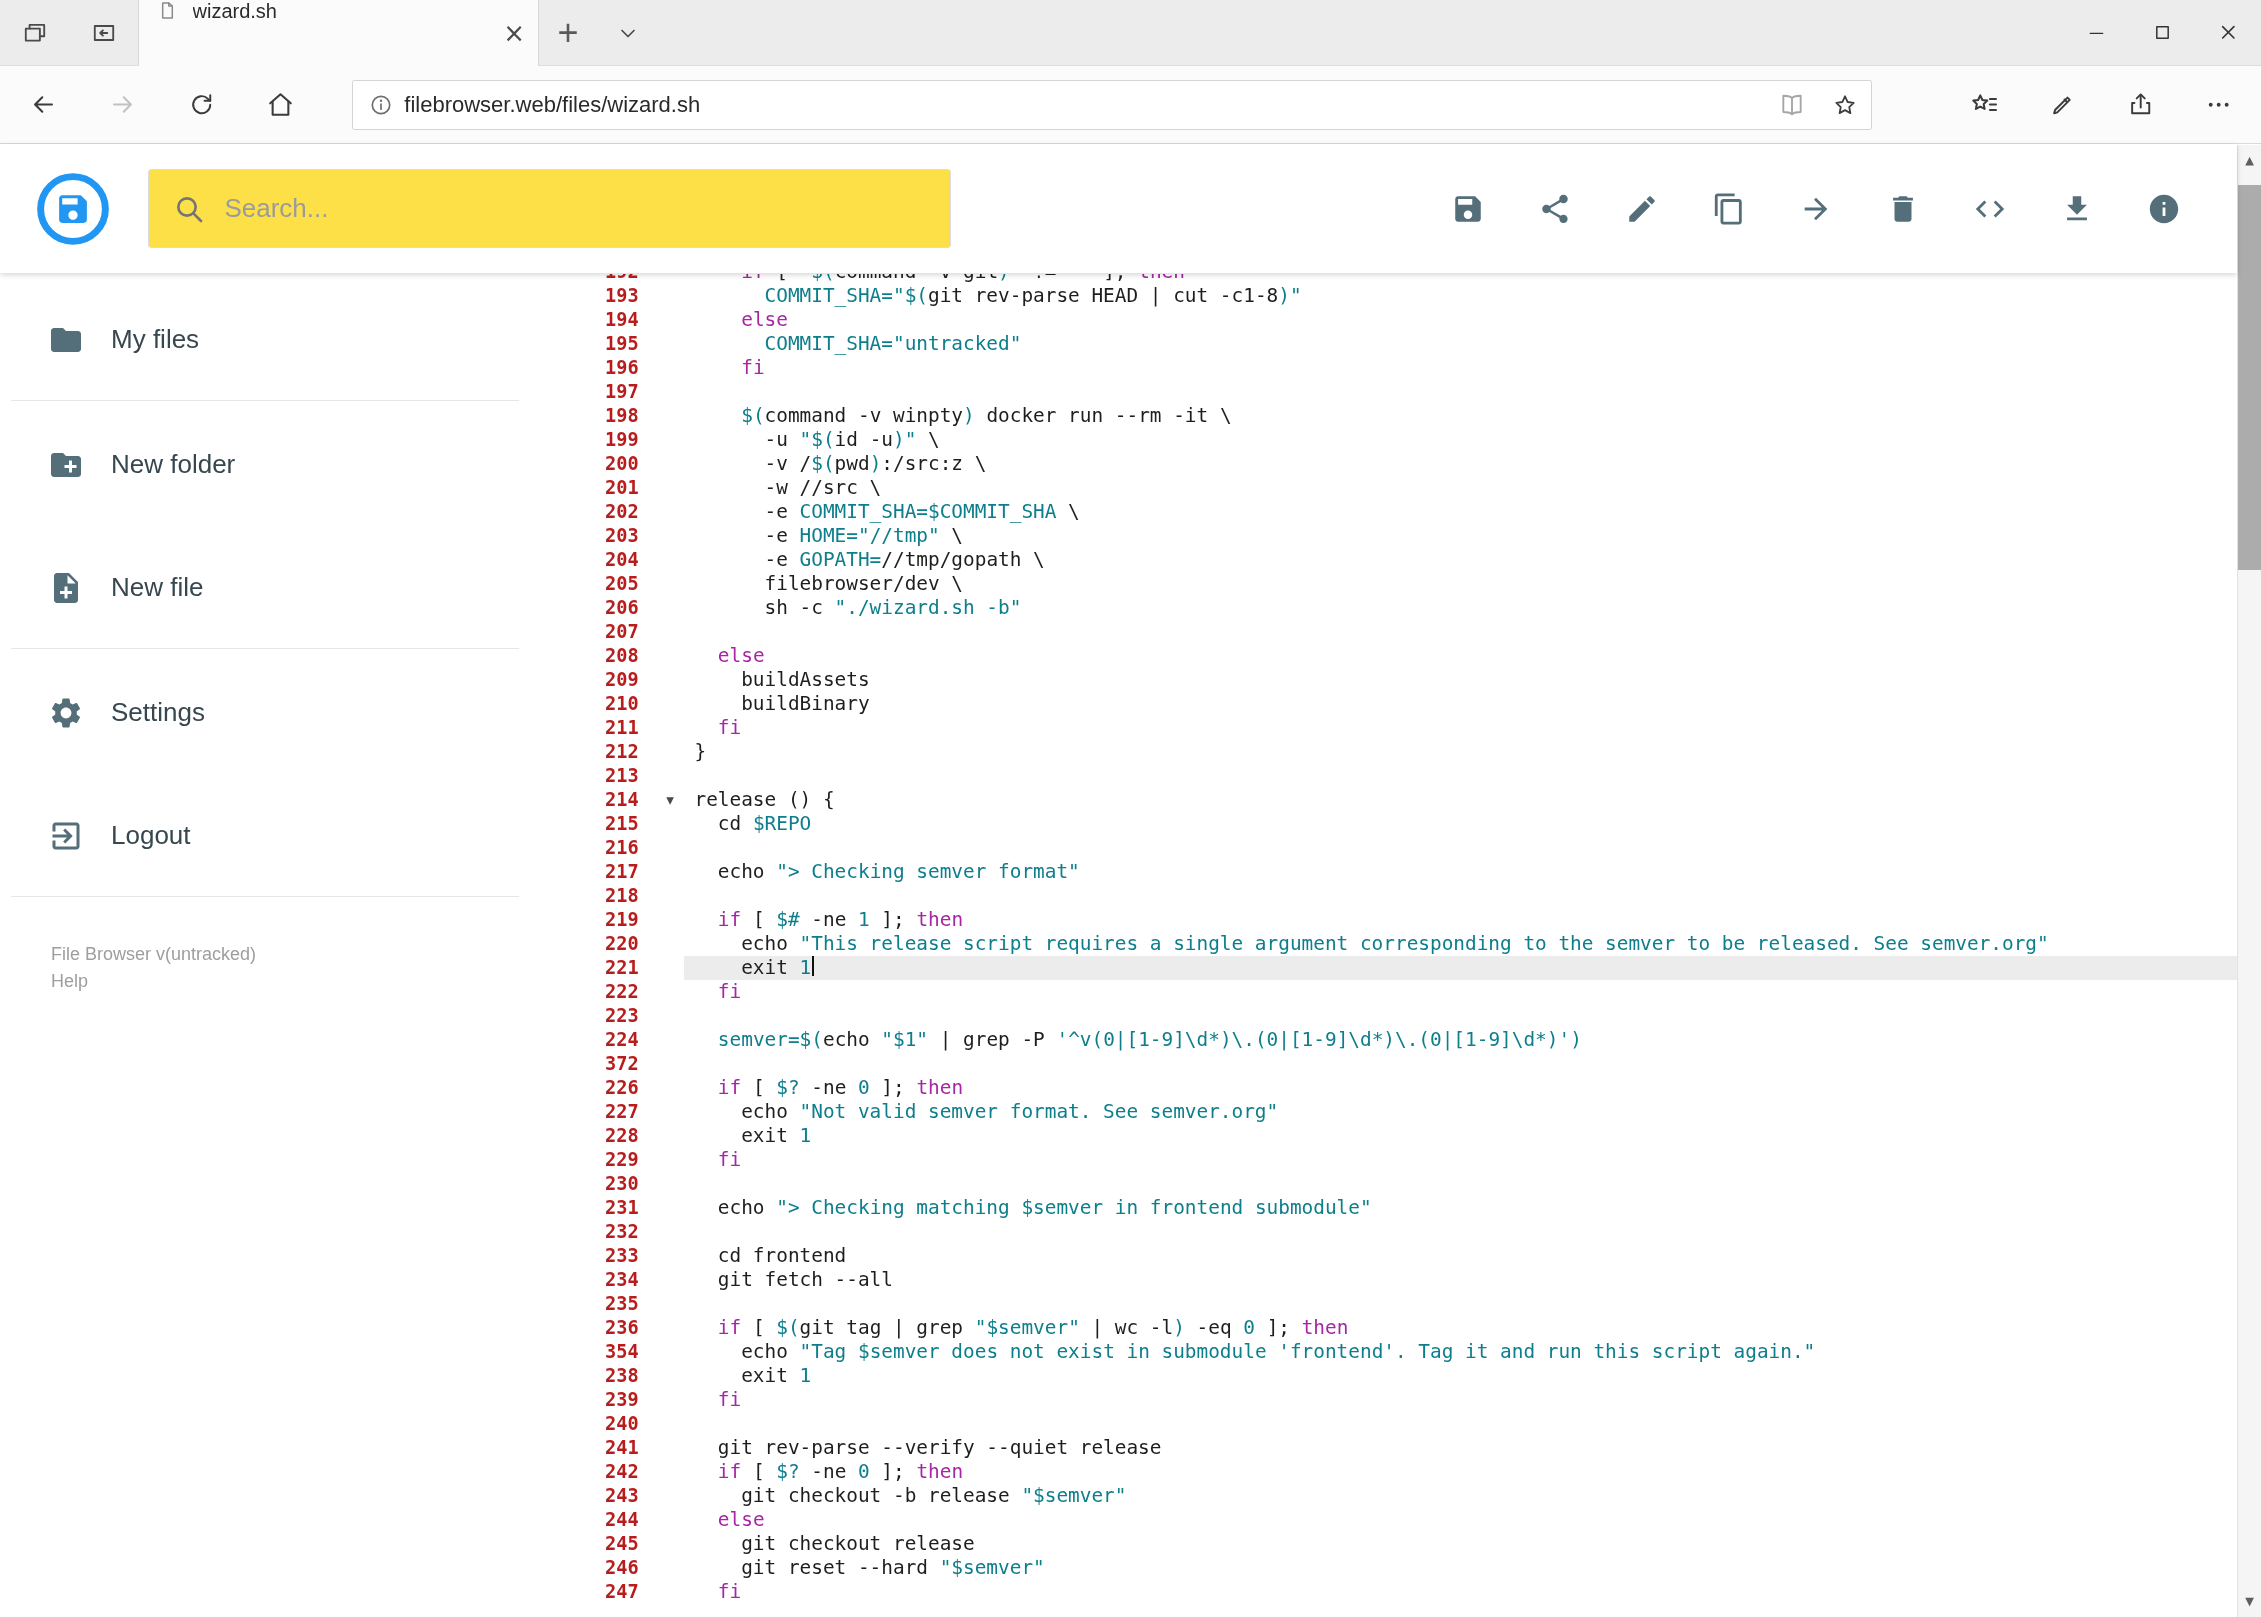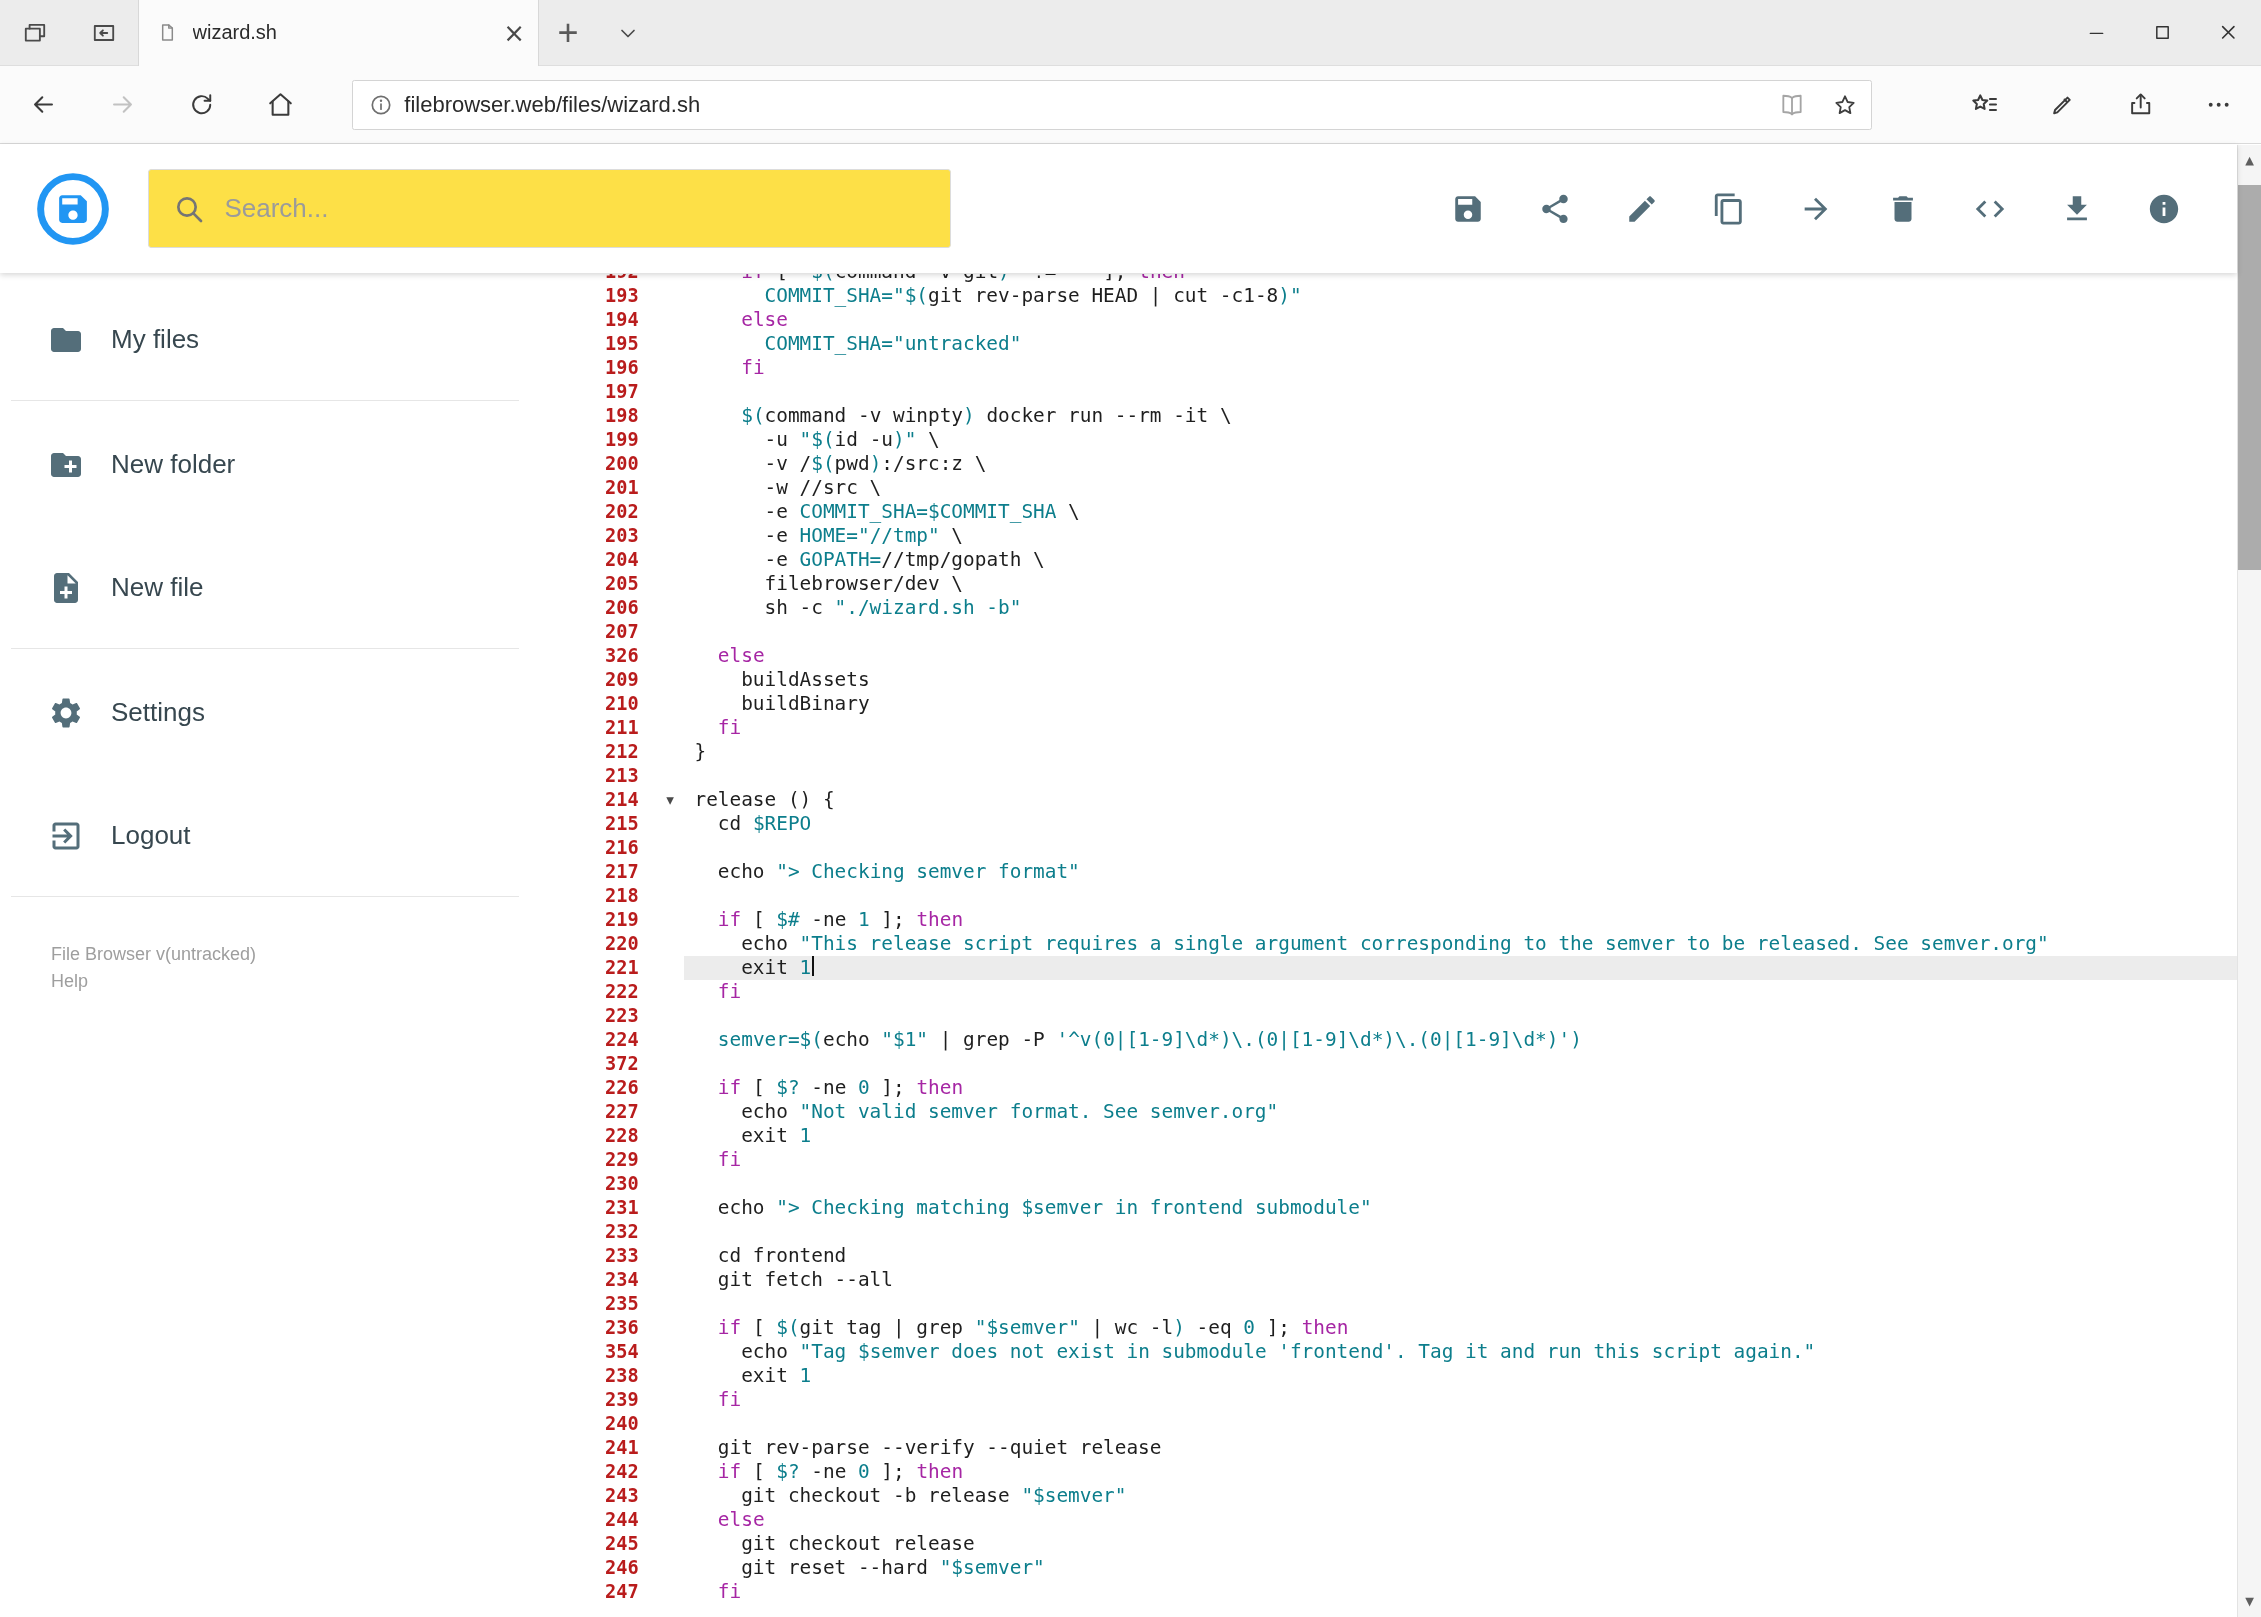--- a/index.html
+++ b/index.html
@@ -5,21 +5,21 @@
   * { margin:0; padding:0; box-sizing:border-box; }
   html,body { width:2261px; height:1617px; overflow:hidden; background:#fff;
     font-family:"Liberation Sans",sans-serif; }
 
   
   .tabbar { height:66px; background:#ececec; border-bottom:0.8px solid #dedede;
     display:flex; align-items:stretch; }
   .chrome-btn { width:69px; border:none; background:transparent; color:#4a4a4a;
     display:flex; align-items:center; justify-content:center; cursor:pointer; }
   .tab { width:401px; background:#fbfbfb; border-left:0.8px solid #d8d8d8; border-right:0.8px solid #d8d8d8;
-    display:flex; align-items:center; padding:0 13px 0 18px; margin-bottom:-0.8px; position:relative; z-index:2; }
+    display:flex; padding:0 13px 0 18px; margin-bottom:-0.8px; position:relative; z-index:2; }
   .tab-title { font-size:20px; color:#2b2b2b; flex:1; margin-left:14.5px; white-space:nowrap; overflow:hidden; }
   .tab-close { font-size:26px; line-height:1; color:#4a4a4a; background:none; border:none; cursor:pointer;
     font-family:"DejaVu Sans",sans-serif; }
   .newtab-btn { width:58px; font-size:36px; font-weight:300; color:#5a5a5a; background:none; border:none; cursor:pointer; }
   .win-controls { margin-left:auto; display:flex; }
   .win-btn { width:66px; display:flex; align-items:center; justify-content:center;
     background:none; border:none; color:#333; cursor:pointer; }
 
   .navbar { height:78px; background:#fbfbfb; border-bottom:0.8px solid #d9d9d9;
     display:flex; align-items:center; padding-left:4px; }
@@ -340,21 +340,21 @@
         <div class="cm-row"><span class="ln">198</span><span class="foldcol"></span><span class="code"><span class="tk-d">    </span><span class="tk-v">$(</span><span class="tk-d">command -v winpty</span><span class="tk-v">)</span><span class="tk-d"> docker run --rm -it \</span></span></div>
         <div class="cm-row"><span class="ln">199</span><span class="foldcol"></span><span class="code"><span class="tk-d">      -u </span><span class="tk-s">"$(</span><span class="tk-d">id -u</span><span class="tk-s">)"</span><span class="tk-d"> \</span></span></div>
         <div class="cm-row"><span class="ln">200</span><span class="foldcol"></span><span class="code"><span class="tk-d">      -v /</span><span class="tk-v">$(</span><span class="tk-d">pwd</span><span class="tk-v">)</span><span class="tk-d">:/src:z \</span></span></div>
         <div class="cm-row"><span class="ln">201</span><span class="foldcol"></span><span class="code"><span class="tk-d">      -w //src \</span></span></div>
         <div class="cm-row"><span class="ln">202</span><span class="foldcol"></span><span class="code"><span class="tk-d">      -e </span><span class="tk-v">COMMIT_SHA=</span><span class="tk-v">$COMMIT_SHA</span><span class="tk-d"> \</span></span></div>
         <div class="cm-row"><span class="ln">203</span><span class="foldcol"></span><span class="code"><span class="tk-d">      -e </span><span class="tk-v">HOME=</span><span class="tk-s">"//tmp"</span><span class="tk-d"> \</span></span></div>
         <div class="cm-row"><span class="ln">204</span><span class="foldcol"></span><span class="code"><span class="tk-d">      -e </span><span class="tk-v">GOPATH=</span><span class="tk-d">//tmp/gopath \</span></span></div>
         <div class="cm-row"><span class="ln">205</span><span class="foldcol"></span><span class="code"><span class="tk-d">      filebrowser/dev \</span></span></div>
         <div class="cm-row"><span class="ln">206</span><span class="foldcol"></span><span class="code"><span class="tk-d">      sh -c </span><span class="tk-s">"./wizard.sh -b"</span></span></div>
         <div class="cm-row"><span class="ln">207</span><span class="foldcol"></span><span class="code"></span></div>
-        <div class="cm-row"><span class="ln">326</span><span class="foldcol"></span><span class="code"><span class="tk-d">  </span><span class="tk-k">else</span></span></div>
+        <div class="cm-row"><span class="ln">208</span><span class="foldcol"></span><span class="code"><span class="tk-d">  </span><span class="tk-k">else</span></span></div>
         <div class="cm-row"><span class="ln">209</span><span class="foldcol"></span><span class="code"><span class="tk-d">    buildAssets</span></span></div>
         <div class="cm-row"><span class="ln">210</span><span class="foldcol"></span><span class="code"><span class="tk-d">    buildBinary</span></span></div>
         <div class="cm-row"><span class="ln">211</span><span class="foldcol"></span><span class="code"><span class="tk-d">  </span><span class="tk-k">fi</span></span></div>
         <div class="cm-row"><span class="ln">212</span><span class="foldcol"></span><span class="code"><span class="tk-d">}</span></span></div>
         <div class="cm-row"><span class="ln">213</span><span class="foldcol"></span><span class="code"></span></div>
         <div class="cm-row"><span class="ln">214</span><span class="foldcol">▾</span><span class="code"><span class="tk-d">release () {</span></span></div>
         <div class="cm-row"><span class="ln">215</span><span class="foldcol"></span><span class="code"><span class="tk-d">  cd </span><span class="tk-v">$REPO</span></span></div>
         <div class="cm-row"><span class="ln">216</span><span class="foldcol"></span><span class="code"></span></div>
         <div class="cm-row"><span class="ln">217</span><span class="foldcol"></span><span class="code"><span class="tk-d">  echo </span><span class="tk-s">"&gt; Checking semver format"</span></span></div>
         <div class="cm-row"><span class="ln">218</span><span class="foldcol"></span><span class="code"></span></div>

